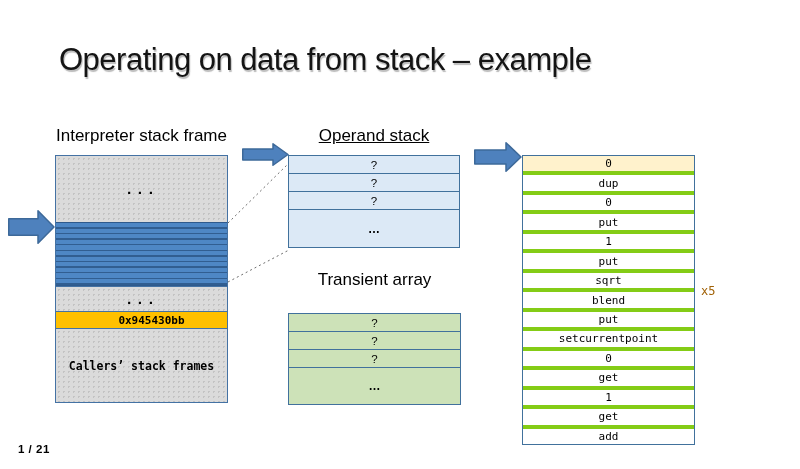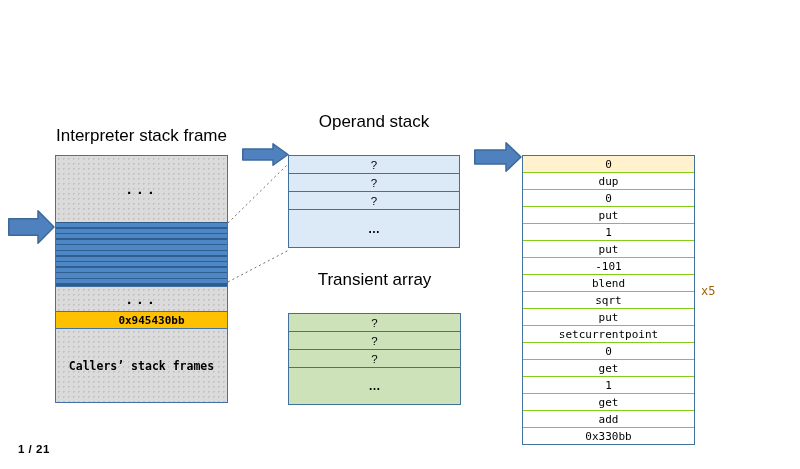--- a/index.html
+++ b/index.html
@@ -61,21 +61,21 @@
     font-size:12px; font-weight:bold; color:#000;
   }
 
   
   .ins-box{
     position:absolute; left:522px; top:155px; width:173px; height:290px;
     box-sizing:border-box; border:1.5px solid #41719C; background:#fff;
     display:flex; flex-direction:column;
   }
   .ins-row{
-    flex:1; border-top:1px solid #84cc16;
+    flex:1; border-top:4px solid #84cc16;
     display:flex; align-items:center; justify-content:center;
     font-family:"DejaVu Sans Mono", monospace; font-size:11px; color:#000;
   }
   .ins-row:first-child{border-top:none;}
   .ins-row.hl{background:#FFF2CC;}
   .x5{
     position:absolute; left:701px; top:283px; height:16px; line-height:16px;
     font-family:"DejaVu Sans Mono", monospace; font-size:12px; color:#a16207;
   }
 
@@ -85,23 +85,24 @@
   .page-num{
     position:absolute; left:6px; top:443px; font-size:11.5px; font-weight:bold;
     letter-spacing:0.5px; color:#000;margin-left:12px;
   }
 </style>
 </head>
 <body>
 
 <div class="slide">
 
+  <div class="title">Operating on data from stack – example</div>
 
   <div class="sec-label" style="left:55px; top:126px; width:173px;">Interpreter stack frame</div>
-  <div class="sec-label" style="left:288px; top:112px; width:172px;">Operand stack</div>
+  <div class="sec-label" style="left:288px; top:126px; width:172px;text-decoration:underline;">Operand stack</div>
   <div class="sec-label" style="left:288px; top:270px; width:173px;">Transient array</div>
 
   <svg class="overlay" width="800" height="469">
     <line x1="228" y1="223" x2="289" y2="163" stroke="#6e6e6e" stroke-width="1" stroke-dasharray="2 3"></line>
     <line x1="228" y1="282" x2="289" y2="250" stroke="#6e6e6e" stroke-width="1" stroke-dasharray="2 3"></line>
   </svg>
 
   <div class="frame-box">
     <div class="gray gray-top">
       <span class="ellipsis-text">...</span>
@@ -140,31 +141,29 @@
   </div>
 
   <div class="ins-box">
 
   <div class="ins-row hl">0</div>
       <div class="ins-row">dup</div>
       <div class="ins-row">0</div>
       <div class="ins-row">put</div>
       <div class="ins-row">1</div>
       <div class="ins-row">put</div>
-      <div class="ins-row">-101</div>
+      <div class="ins-row">sqrt</div>
       <div class="ins-row">blend</div>
-      <div class="ins-row">sqrt</div>
       <div class="ins-row">put</div>
       <div class="ins-row">setcurrentpoint</div>
       <div class="ins-row">0</div>
       <div class="ins-row">get</div>
       <div class="ins-row">1</div>
       <div class="ins-row">get</div>
       <div class="ins-row">add</div>
-      <div class="ins-row">0x330bb</div>
     </div>
   <div class="x5">x5</div>
 
   <svg class="arrow" style="left:8px; top:210px;" width="47" height="34">
     <polygon points="0.75,8.75 30,8.75 30,0.75 46,17 30,33.25 30,25.25 0.75,25.25" fill="#4E81BD" stroke="#3D6999" stroke-width="1.5" stroke-linejoin="round"></polygon>
   </svg>
   <svg class="arrow" style="left:242px; top:143px;" width="47" height="23">
     <polygon points="0.75,6 31,6 31,0.75 46,11.5 31,22.25 31,17 0.75,17" fill="#4E81BD" stroke="#3D6999" stroke-width="1.5" stroke-linejoin="round"></polygon>
   </svg>
   <svg class="arrow" style="left:474px; top:142px;" width="48" height="30">

